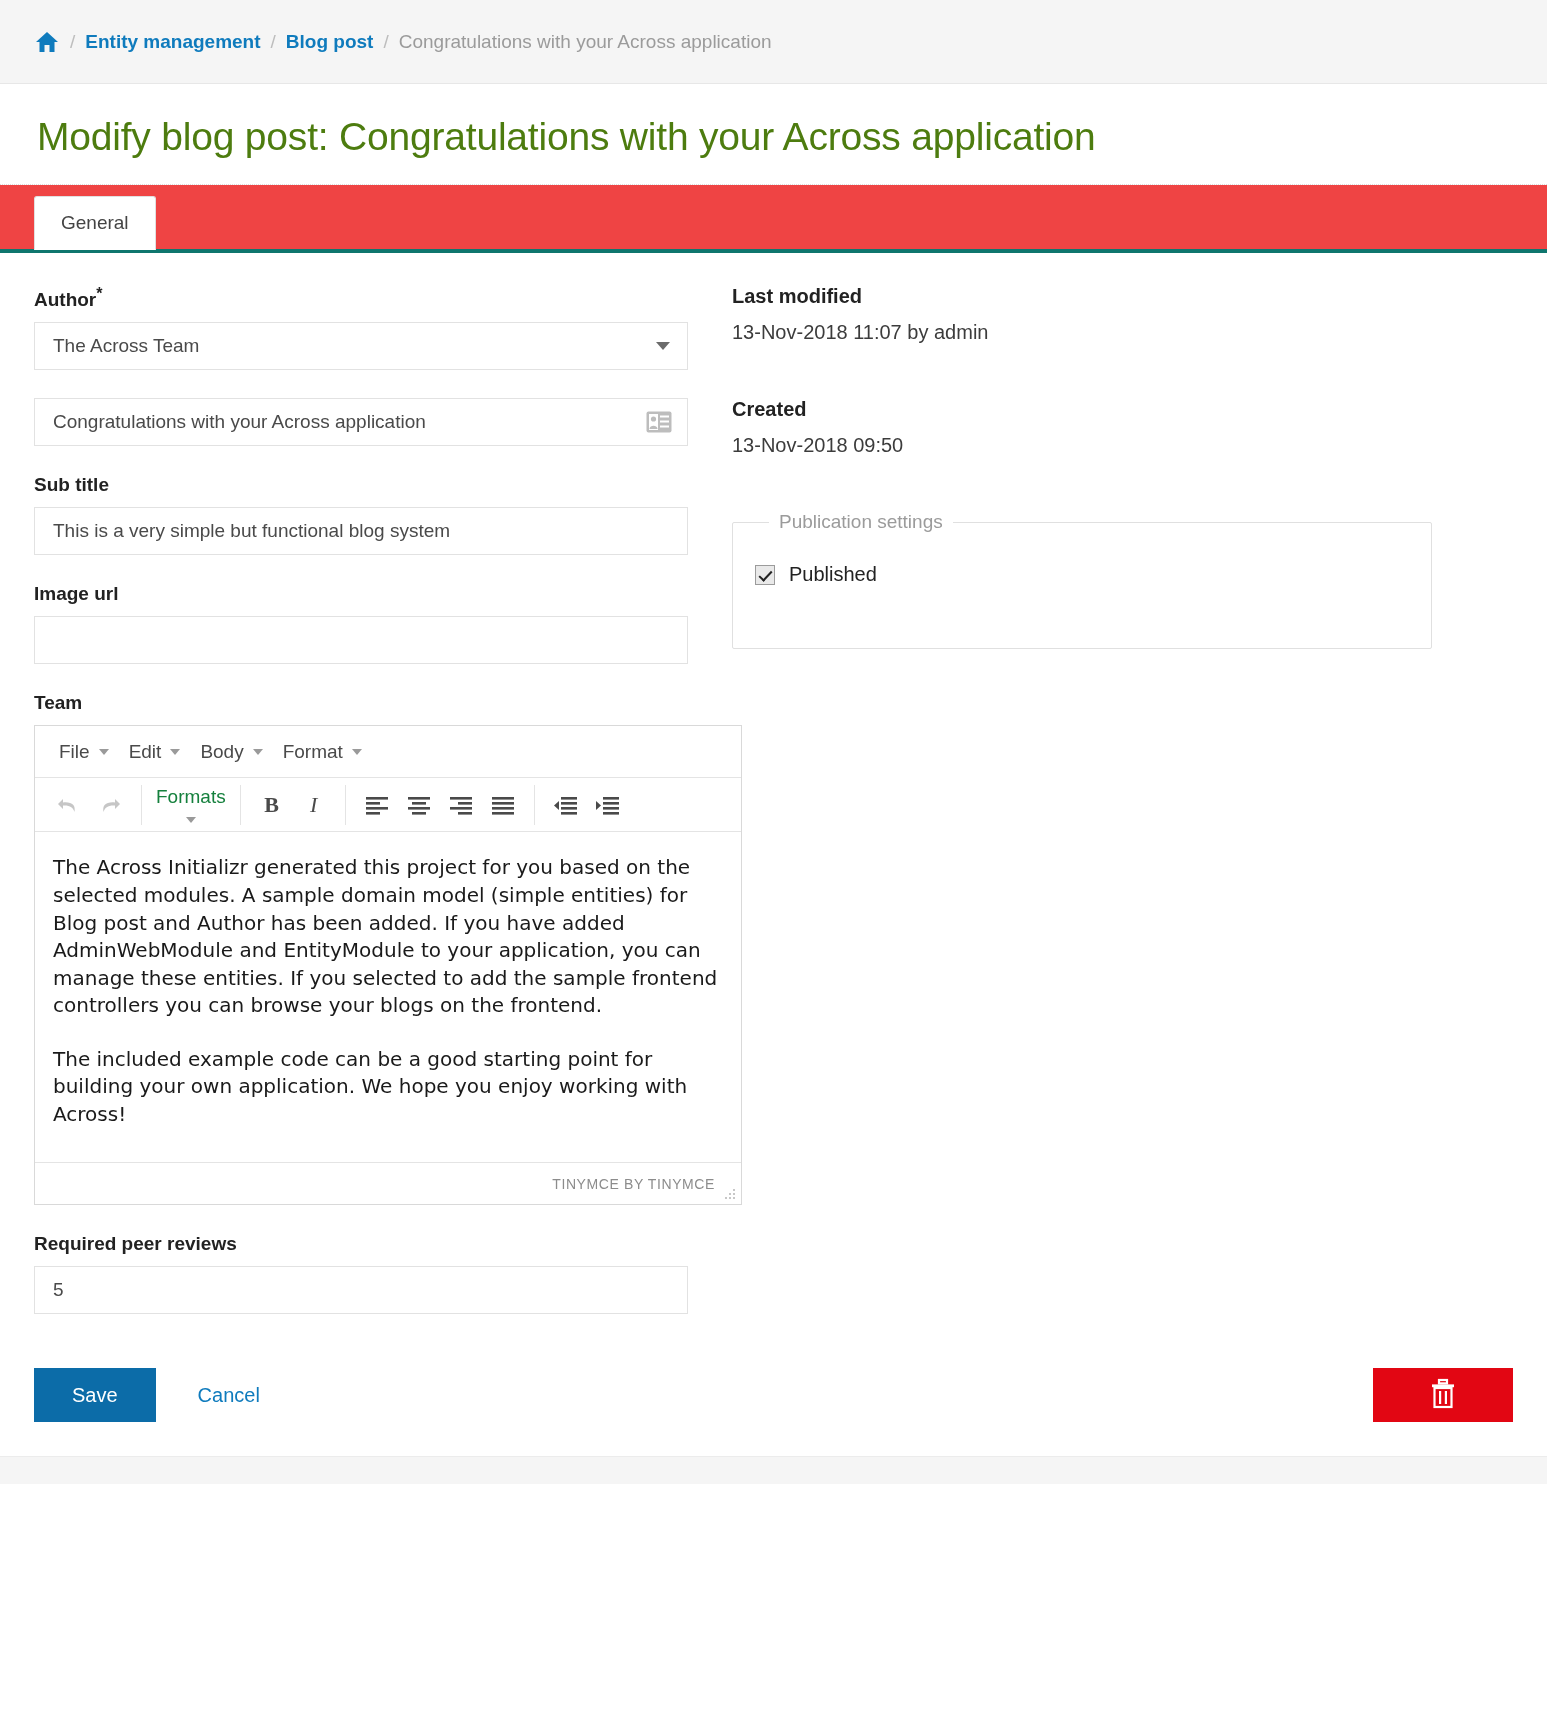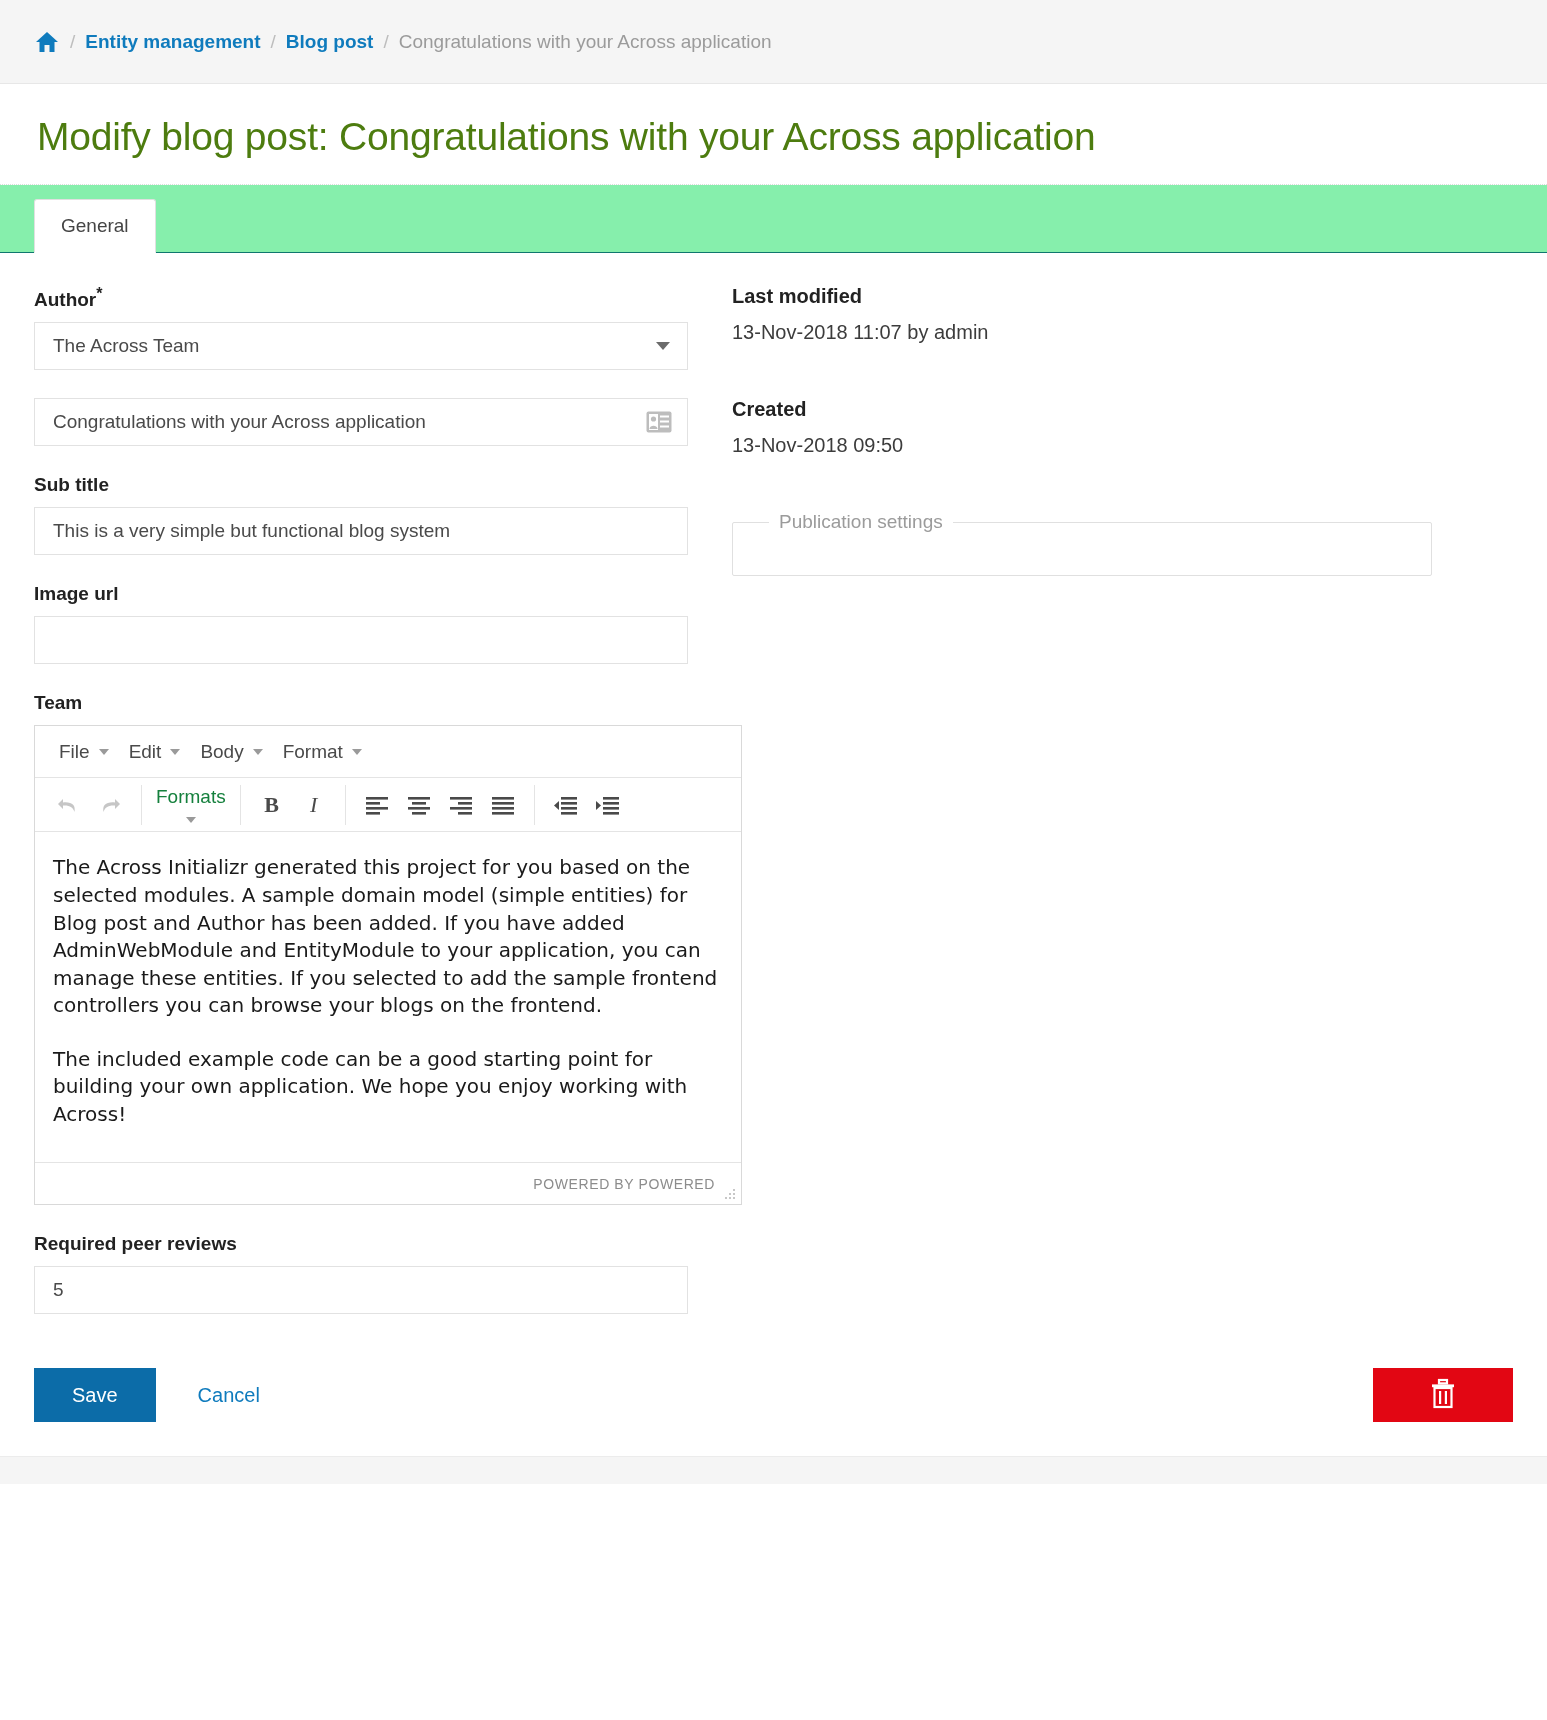--- a/index.html
+++ b/index.html
@@ -36,22 +36,22 @@
   .page-title {
     font-size: 39px;
     font-weight: 400;
     color: #4d7c0f;
     margin: 3px;
     letter-spacing: -0.2px;
   }
 
   
   .tabs-wrap {
-    background: #86efac;
-    border-bottom: 1px solid #0f766e;
+    background: #ef4444;
+    border-bottom: 4px solid #0f766e;
     padding: 0 34px;
     height: 68px;
     display: flex;
     align-items: flex-end;
   }
   .tab {
     background: #ffffff;
     border: 1px solid #e0e0e0;
     border-bottom: 1px solid #ffffff;
     margin-bottom: -1px;
@@ -448,21 +448,21 @@
             </div>
           </div>
         </div>
 
         <div class="editor-body">
           <p>The Across Initializr generated this project for you based on the selected modules. A sample domain model (simple entities) for Blog post and Author has been added. If you have added AdminWebModule and EntityModule to your application, you can manage these entities. If you selected to add the sample frontend controllers you can browse your blogs on the frontend.</p>
           <p>The included example code can be a good starting point for building your own application. We hope you enjoy working with Across!</p>
         </div>
 
         <div class="editor-status">
-          <span class="brand">POWERED BY POWERED</span>
+          <span class="brand">TINYMCE BY TINYMCE</span>
           <span class="resize-grip">
             <svg width="14" height="14" viewBox="0 0 14 14" aria-hidden="true">
               <circle cx="11" cy="3" r="1" fill="#b5b5b5"></circle>
               <circle cx="11" cy="7" r="1" fill="#b5b5b5"></circle>
               <circle cx="7" cy="7" r="1" fill="#b5b5b5"></circle>
               <circle cx="11" cy="11" r="1" fill="#b5b5b5"></circle>
               <circle cx="7" cy="11" r="1" fill="#b5b5b5"></circle>
               <circle cx="3" cy="11" r="1" fill="#b5b5b5"></circle>
             </svg>
           </span>
@@ -486,20 +486,24 @@
     </div>
 
     <div>
       <p class="static-label">Created</p>
       <p class="static-value">13-Nov-2018 09:50</p>
     </div>
 
     <fieldset class="pubset">
       <legend>Publication settings</legend>
 
+      <div class="check-row">
+        <span class="cbox"></span>
+        <span class="check-label">Published</span>
+      </div>
 
     </fieldset>
 
   </div>
 </div>
 
 <div class="footer-bar">
   <button class="btn-save">Save</button>
   <a class="btn-cancel" href="#">Cancel</a>
   <button class="btn-delete">

